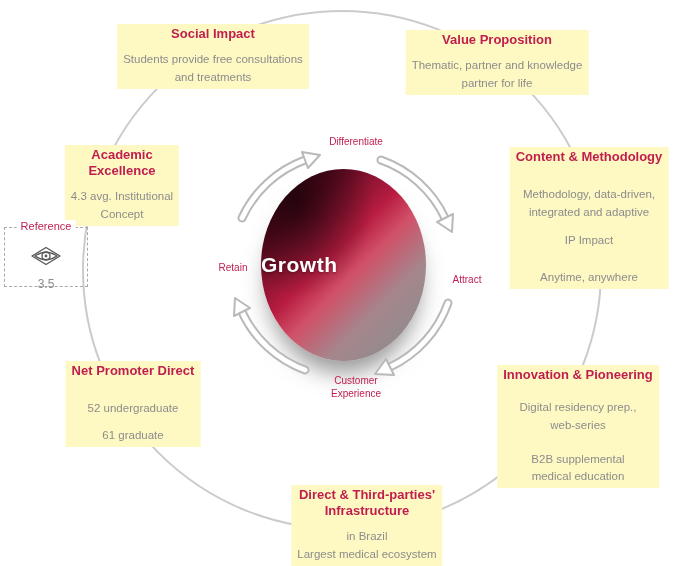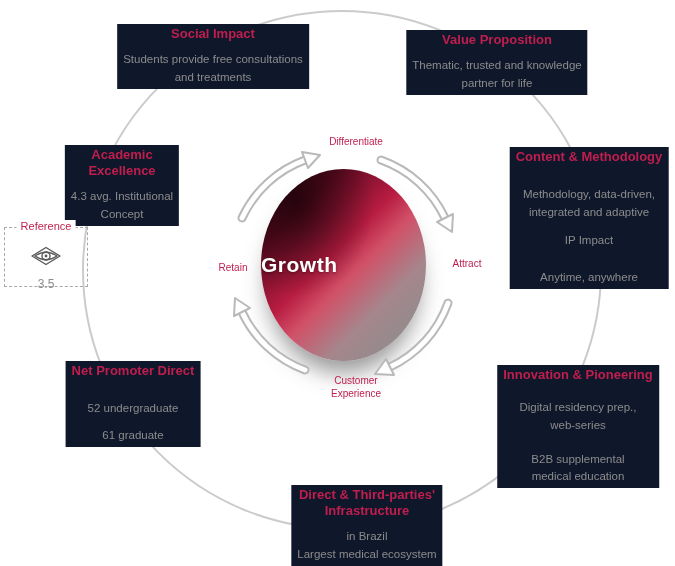--- a/index.html
+++ b/index.html
@@ -56,21 +56,21 @@
     font-size: 10px;
     line-height: 1.3;
     text-align: center;
     white-space: nowrap;
   }
 
   .section {
     position: absolute;
     transform: translateX(-50%);
     text-align: center;
-    background: #0f172a;
+    background: #fef9c3;
     padding: 2px 6px;
   }
   .sec-title {
     color: #c01e4e;
     font-weight: bold;
     font-size: 13px;
     line-height: 16px;
     margin-bottom: 9px;
     white-space: nowrap;
   }
@@ -143,36 +143,36 @@
       <path d="M448,303 A112,112 0 0 1 390,367" stroke="#ffffff" stroke-width="5"></path>
       <polygon points="375,374 386,359 394,375" fill="#ffffff" stroke="#b9b9b9" stroke-width="2" stroke-linejoin="round"></polygon>
 
       <path d="M305,370 A112,112 0 0 1 242,312" stroke="#b9b9b9" stroke-width="9"></path>
       <path d="M305,370 A112,112 0 0 1 242,312" stroke="#ffffff" stroke-width="5"></path>
       <polygon points="235,298 250,308 234,316" fill="#ffffff" stroke="#b9b9b9" stroke-width="2" stroke-linejoin="round"></polygon>
     </g>
   </svg>
 
   <div class="cycle-label" style="left:356px; top:135px;">Differentiate</div>
-  <div class="cycle-label" style="left:467px; top:257px;">Attract</div>
+  <div class="cycle-label" style="left:467px; top:273px;">Attract</div>
   <div class="cycle-label" style="left:233px; top:261px;">Retain</div>
   <div class="cycle-label" style="left:356px; top:374px;">
     <div>Customer</div>
     <div>Experience</div>
   </div>
 
   <div class="section" style="left:213px; top:24px;">
     <div class="sec-title">Social Impact</div>
     <div class="sec-line">Students provide free consultations</div>
     <div class="sec-line">and treatments</div>
   </div>
 
   <div class="section" style="left:497px; top:30px;">
     <div class="sec-title">Value Proposition</div>
-    <div class="sec-line">Thematic, trusted and knowledge</div>
+    <div class="sec-line">Thematic, partner and knowledge</div>
     <div class="sec-line">partner for life</div>
   </div>
 
   <div class="section" style="left:122px; top:145px;">
     <div class="sec-title" style="margin-bottom:0;">Academic</div>
     <div class="sec-title">Excellence</div>
     <div class="sec-line">4.3 avg. Institutional</div>
     <div class="sec-line">Concept</div>
   </div>
 

